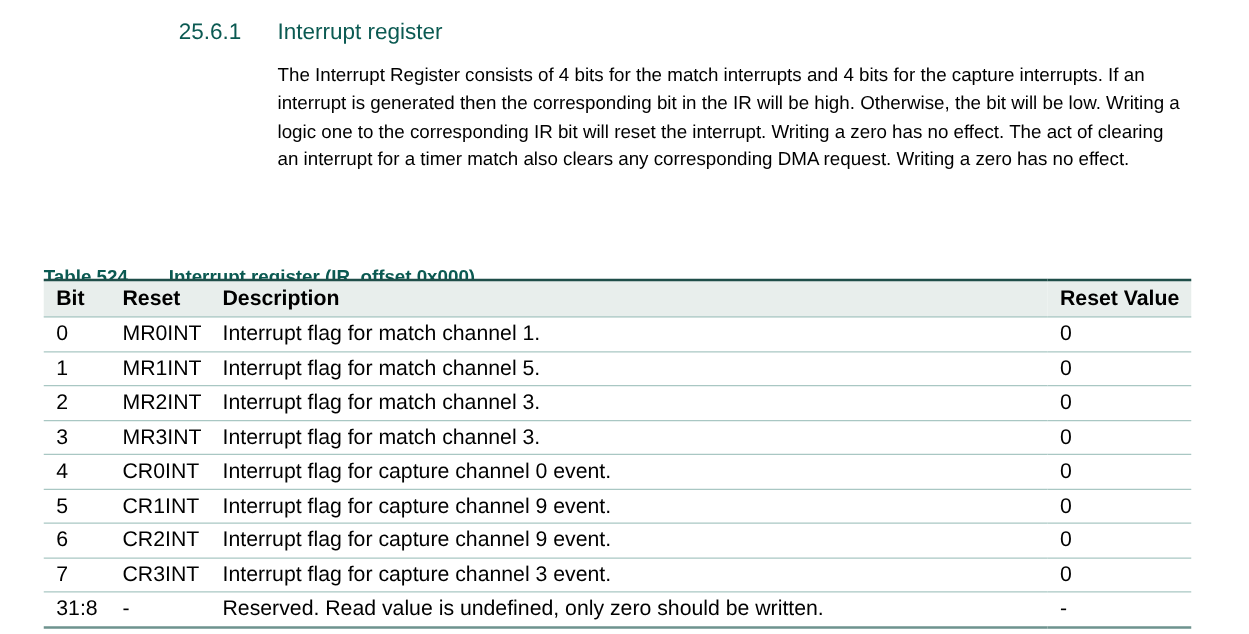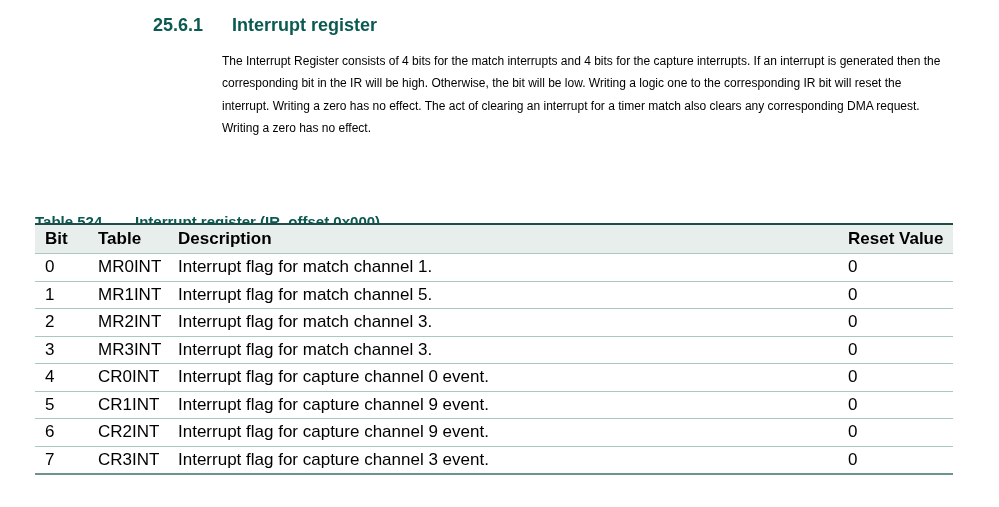--- a/index.html
+++ b/index.html
@@ -13,35 +13,34 @@
     position: relative;
     font-family: "Liberation Sans", sans-serif;
     color: #000000;
     overflow: hidden;
   }
   .section-heading {
     position: absolute;
     top: 15px;
     left: 143px;
     font-size: 18px;
-    font-weight: bold;
+    font-weight: normal;
     color: #0B5A52;
     white-space: nowrap;
-    margin-left: 10px;
   }
   .section-heading .sec-num {
     display: inline-block;
     width: 79px;
   }
   .body-paragraph {
     position: absolute;
     top: 50px;
     left: 222px;
     width: 728px;
-    font-size: 12px;
+    font-size: 15px;
     line-height: 22.4px;
     color: #000000;
     text-align: left;
   }
   .table-caption {
     position: absolute;
     top: 186px;
     left: 35px;
     font-size: 15px;
     font-weight: bold;
@@ -106,21 +105,21 @@
 <table class="register-table">
   <colgroup>
     <col class="col-bit">
       <col class="col-symbol">
       <col class="col-desc">
       <col class="col-reset">
   </colgroup>
   <thead>
     <tr>
       <th>Bit</th>
-      <th>Table</th>
+      <th>Reset</th>
       <th>Description</th>
       <th>Reset Value</th>
     </tr>
   </thead>
   <tbody>
     <tr>
       <td>0</td>
       <td>MR0INT</td>
       <td>Interrupt flag for match channel 1.</td>
       <td>0</td>
@@ -160,14 +159,20 @@
       <td>CR2INT</td>
       <td>Interrupt flag for capture channel 9 event.</td>
       <td>0</td>
     </tr>
     <tr>
       <td>7</td>
       <td>CR3INT</td>
       <td>Interrupt flag for capture channel 3 event.</td>
       <td>0</td>
     </tr>
+    <tr>
+      <td>31:8</td>
+      <td>-</td>
+      <td>Reserved. Read value is undefined, only zero should be written.</td>
+      <td>-</td>
+    </tr>
   </tbody>
 </table>
 
 </body></html>

